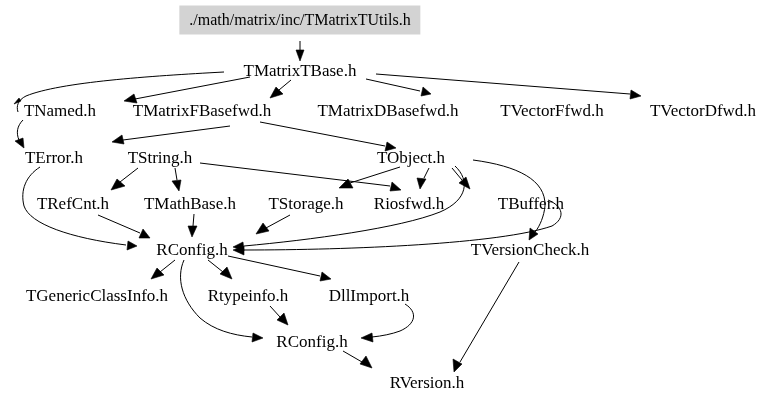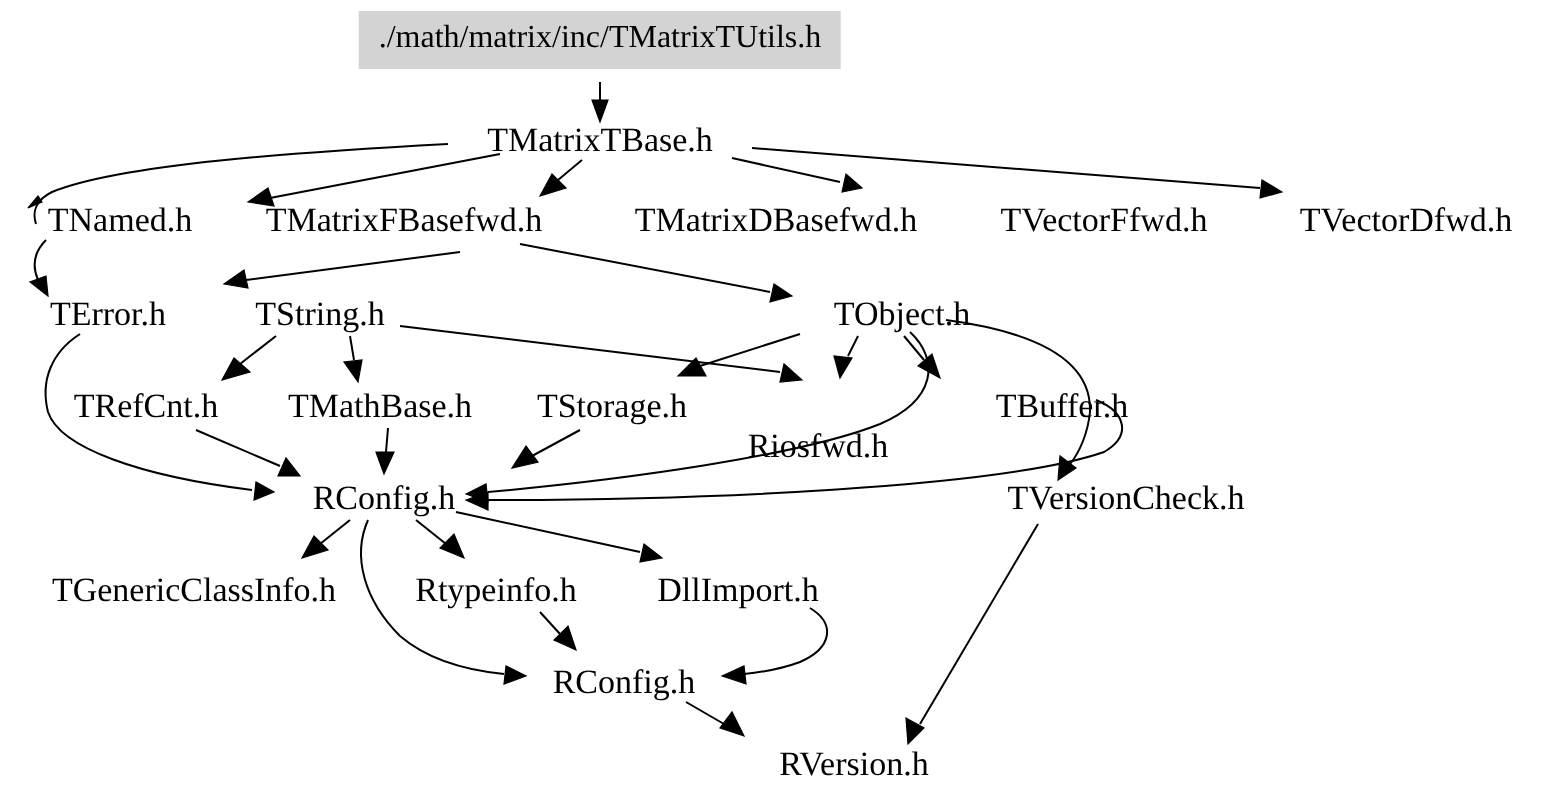--- a/index.html
+++ b/index.html
@@ -158,35 +158,35 @@
   <div class="node-label" style="left:388px; top:110px;">TMatrixDBasefwd.h</div>
 
   <div class="node-label" style="left:552px; top:110px;">TVectorFfwd.h</div>
 
   <div class="node-label" style="left:703px; top:110px;">TVectorDfwd.h</div>
 
   <div class="node-label" style="left:54px; top:157px;">TError.h</div>
 
   <div class="node-label" style="left:160px; top:157px;">TString.h</div>
 
-  <div class="node-label" style="left:451px; top:157px;text-align:right;">TObject.h</div>
+  <div class="node-label" style="left:411px; top:157px;text-align:right;">TObject.h</div>
 
   <div class="node-label" style="left:73px; top:203px;">TRefCnt.h</div>
 
   <div class="node-label" style="left:190px; top:203px;">TMathBase.h</div>
 
   <div class="node-label" style="left:306px; top:203px;">TStorage.h</div>
 
-  <div class="node-label" style="left:409px; top:203px;margin-top:20px;">Riosfwd.h</div>
+  <div class="node-label" style="left:409px; top:203px;">Riosfwd.h</div>
 
   <div class="node-label" style="left:512px; top:203px;margin-left:19px;">TBuffer.h</div>
 
   <div class="node-label" style="left:192px; top:249px;">RConfig.h</div>
 
-  <div class="node-label" style="left:563px; top:249px;">TVersionCheck.h</div>
+  <div class="node-label" style="left:530px; top:249px;">TVersionCheck.h</div>
 
   <div class="node-label" style="left:97px; top:295px;">TGenericClassInfo.h</div>
 
   <div class="node-label" style="left:248px; top:295px;">Rtypeinfo.h</div>
 
   <div class="node-label" style="left:369px; top:295px;">DllImport.h</div>
 
   <div class="node-label" style="left:312px; top:341px;">RConfig.h</div>
 
   <div class="node-label" style="left:427px; top:382px;">RVersion.h</div>

